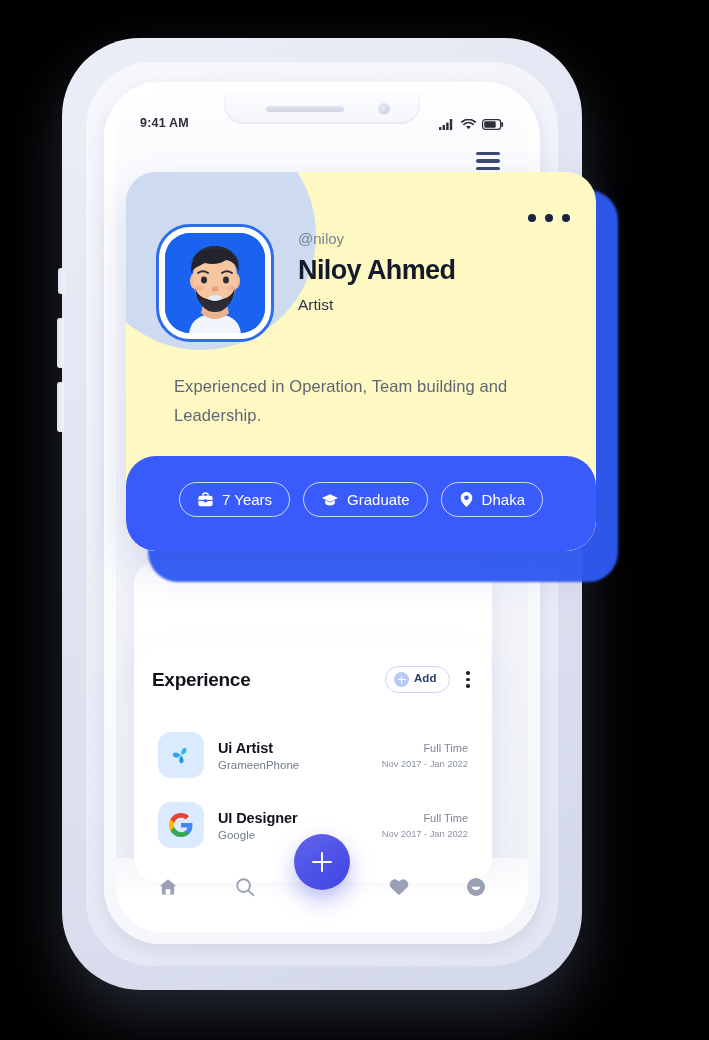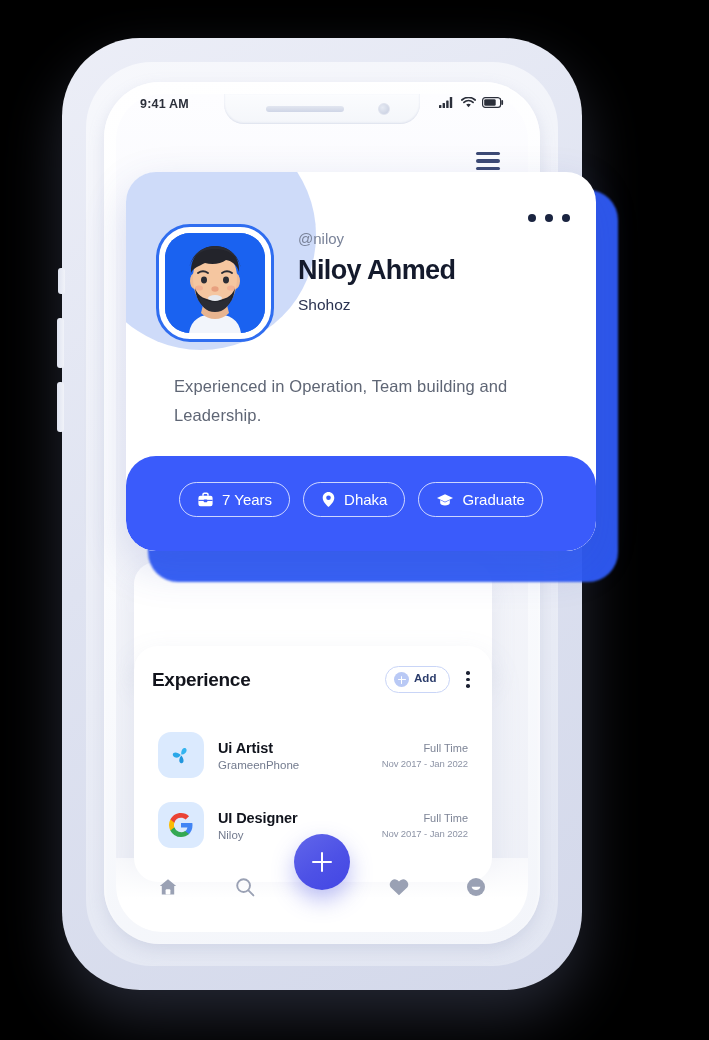--- a/index.html
+++ b/index.html
@@ -98,21 +98,21 @@
     width: 12px; height: 12px;
     border-radius: 50%;
     background: radial-gradient(circle at 35% 35%, #e6eaf3, #c6cddf);
     border: 1px solid #dfe3ee;
   }
   .statusbar {
     position: absolute;
     left: 0; top: 0;
     width: 100%; height: 36px;
     display: flex;
-    align-items: flex-start;
+    align-items: flex-end;
     justify-content: space-between;
     padding: 0 24px;
   }
   .status-time {
     font-size: 12.5px;
     font-weight: 700;
     color: #2b2f3a;
     letter-spacing: 0.2px;
     margin-top: 3px;
   }
@@ -334,21 +334,21 @@
     background: #2f5bf6;
     filter: blur(1px);
     opacity: 0.96;
   }
   .profile-card {
     position: absolute;
     left: 126px;
     top: 172px;
     width: 470px;
     border-radius: 30px;
-    background: #ffffff;
+    background: #fef9c3;
     overflow: hidden;
     box-shadow: 0 16px 44px rgba(60,80,170,0.18);
   }
   .profile-blob {
     position: absolute;
     left: -40px;
     top: -52px;
     width: 230px;
     height: 230px;
     border-radius: 50%;
@@ -553,21 +553,21 @@
         <div class="job-logo">
           <svg width="24" height="24" viewBox="0 0 24 24">
             <path fill="#4285F4" d="M23.5 12.27c0-.79-.07-1.54-.2-2.27H12v4.51h6.47a5.53 5.53 0 0 1-2.4 3.63v3h3.88c2.27-2.09 3.55-5.17 3.55-8.87z"></path>
             <path fill="#34A853" d="M12 24c3.24 0 5.96-1.08 7.95-2.91l-3.88-3a7.2 7.2 0 0 1-10.72-3.77H1.35v3.09A11.99 11.99 0 0 0 12 24z"></path>
             <path fill="#FBBC05" d="M5.35 14.32a7.19 7.19 0 0 1 0-4.62V6.61H1.35a12 12 0 0 0 0 10.78l4-3.07z"></path>
             <path fill="#EA4335" d="M12 4.77c1.77 0 3.35.61 4.6 1.8l3.44-3.44C17.95 1.2 15.24 0 12 0 7.3 0 3.25 2.69 1.35 6.61l4 3.09A7.2 7.2 0 0 1 12 4.77z"></path>
           </svg>
         </div>
         <div class="job-main">
           <div class="job-role">UI Designer</div>
-          <div class="job-company">Niloy</div>
+          <div class="job-company">Google</div>
         </div>
         <div class="job-meta">
           <div class="job-type">Full Time</div>
           <div class="job-dates">Nov 2017 - Jan 2022</div>
         </div>
       </div>
     </div>
 
     <div class="bottom-nav">
       <div class="nav-item">
@@ -641,54 +641,54 @@
             <ellipse cx="50" cy="56" rx="3.6" ry="2.8" fill="#e8a07f"></ellipse>
             <ellipse cx="34" cy="55" rx="4" ry="2.6" fill="#f0a48a" opacity="0.55"></ellipse>
             <ellipse cx="66" cy="55" rx="4" ry="2.6" fill="#f0a48a" opacity="0.55"></ellipse>
           </svg>
         </div>
       </div>
 
       <div class="profile-info">
         <div class="handle">@niloy</div>
         <div class="fullname">Niloy Ahmed</div>
-        <div class="company">Shohoz</div>
+        <div class="company">Artist</div>
       </div>
     </div>
 
     <div class="bio">Experienced in Operation, Team building and Leadership.</div>
 
     <div class="badge-band">
       <div class="badge">
         <span>
           <svg width="17" height="16" viewBox="0 0 17 16">
             <path d="M6 3.2V2.4c0-.7.6-1.2 1.3-1.2h2.4c.7 0 1.3.5 1.3 1.2v.8" fill="none" stroke="#ffffff" stroke-width="1.5" stroke-linecap="round"></path>
             <rect x="1.4" y="3.8" width="14.2" height="10.4" rx="2.2" fill="#ffffff"></rect>
             <rect x="6.7" y="7.6" width="3.6" height="2.6" rx="0.8" fill="#3a5bfb"></rect>
             <path d="M1.4 8.4h14.2" stroke="#3a5bfb" stroke-width="1.1"></path>
           </svg>
         </span>
         <span class="badge-label">7 Years</span>
       </div>
 
       <div class="badge">
         <span>
+          <svg width="18" height="16" viewBox="0 0 18 16">
+            <path d="M9 2.2 17 6.0 9 9.8 1 6.0z" fill="#ffffff"></path>
+            <path d="M4.2 8.0v3.1c0 1.4 2.2 2.4 4.8 2.4s4.8-1.0 4.8-2.4V8.0L9 10.4z" fill="#ffffff"></path>
+          </svg>
+        </span>
+        <span class="badge-label">Graduate</span>
+      </div>
+
+      <div class="badge">
+        <span>
           <svg width="15" height="17" viewBox="0 0 15 17">
             <path d="M7.5 1.1c-3.2 0-5.8 2.6-5.8 5.8 0 4.2 5.8 9.0 5.8 9.0s5.8-4.8 5.8-9.0c0-3.2-2.6-5.8-5.8-5.8z" fill="#ffffff"></path>
             <circle cx="7.5" cy="6.8" r="2.3" fill="#3a5bfb"></circle>
           </svg>
         </span>
         <span class="badge-label">Dhaka</span>
       </div>
-
-      <div class="badge">
-        <span>
-          <svg width="18" height="16" viewBox="0 0 18 16">
-            <path d="M9 2.2 17 6.0 9 9.8 1 6.0z" fill="#ffffff"></path>
-            <path d="M4.2 8.0v3.1c0 1.4 2.2 2.4 4.8 2.4s4.8-1.0 4.8-2.4V8.0L9 10.4z" fill="#ffffff"></path>
-          </svg>
-        </span>
-        <span class="badge-label">Graduate</span>
-      </div>
     </div>
   </div>
 
 </div>
 
 </body></html>

